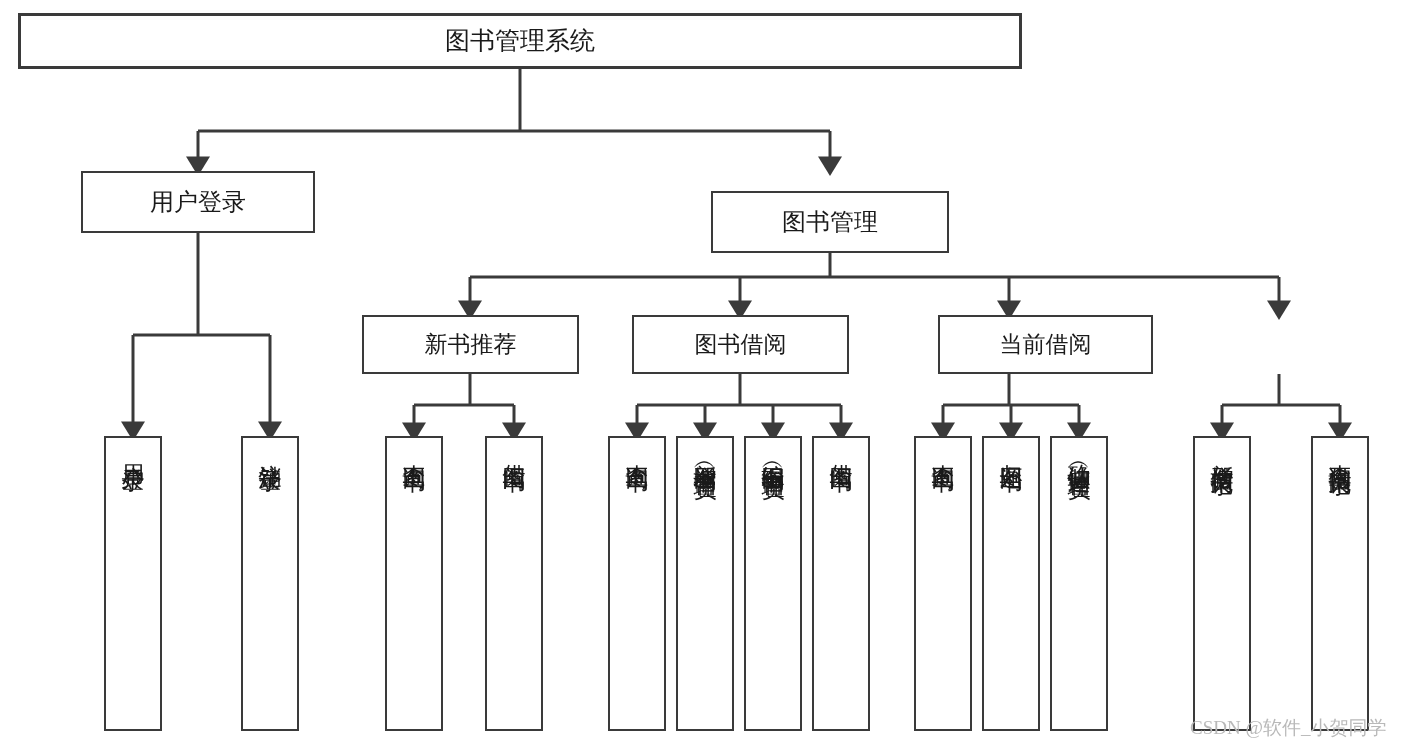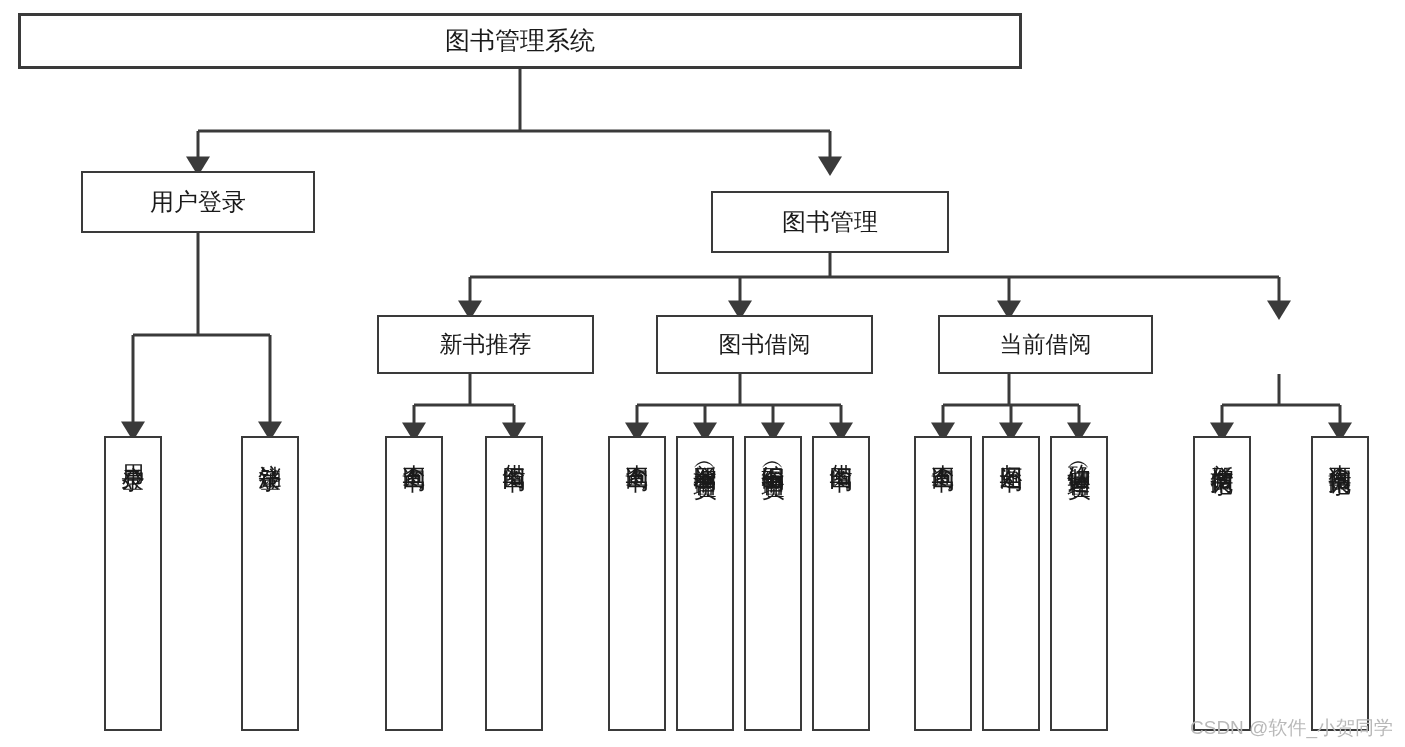--- a/index.html
+++ b/index.html
@@ -55,21 +55,21 @@
     pointer-events:none;
   }
   
   #watermark{
     position:absolute;
     left:1190px;
     top:715px;
     font-size:19px;
     color:#b9b9b9;
     white-space:nowrap;
-    font-family:Liberation Sans, sans-serif;
+    font-family:Liberation Serif, serif;
   }
 </style>
 </head>
 <body>
 
 <div id="canvas">
 
   <svg id="wires" viewBox="0 0 1405 747" width="1405" height="747">
     <defs>
       <marker id="arrow" markerWidth="9" markerHeight="9" refX="2.2" refY="4" orient="auto" markerUnits="strokeWidth">
@@ -124,24 +124,24 @@
     <span>图书管理系统</span>
   </div>
 
   <div class="node lvl1" style="left:81px;top:171px;width:234px;height:62px;">
     <span>用户登录</span>
   </div>
   <div class="node lvl1" style="left:711px;top:171px;width:238px;height:62px;margin-top:20px;">
     <span>图书管理</span>
   </div>
 
-  <div class="node lvl2" style="left:377px;top:315px;width:217px;height:59px;">
+  <div class="node lvl2" style="left:362px;top:315px;width:217px;height:59px;">
     <span>新书推荐</span>
   </div>
-  <div class="node lvl2" style="left:656px;top:315px;width:217px;height:59px;align-items:center;">
+  <div class="node lvl2" style="left:632px;top:315px;width:217px;height:59px;align-items:center;">
     <span>图书借阅</span>
   </div>
   <div class="node lvl2" style="left:902px;top:315px;width:215px;height:59px;margin-left:36px;">
     <span>当前借阅</span>
   </div>
 
   <div class="node leaf" style="left:104px;top:436px;width:58px;height:295px;">
     <span class="vtext">用户登录</span>
   </div>
   <div class="node leaf" style="left:241px;top:436px;width:58px;height:295px;">

